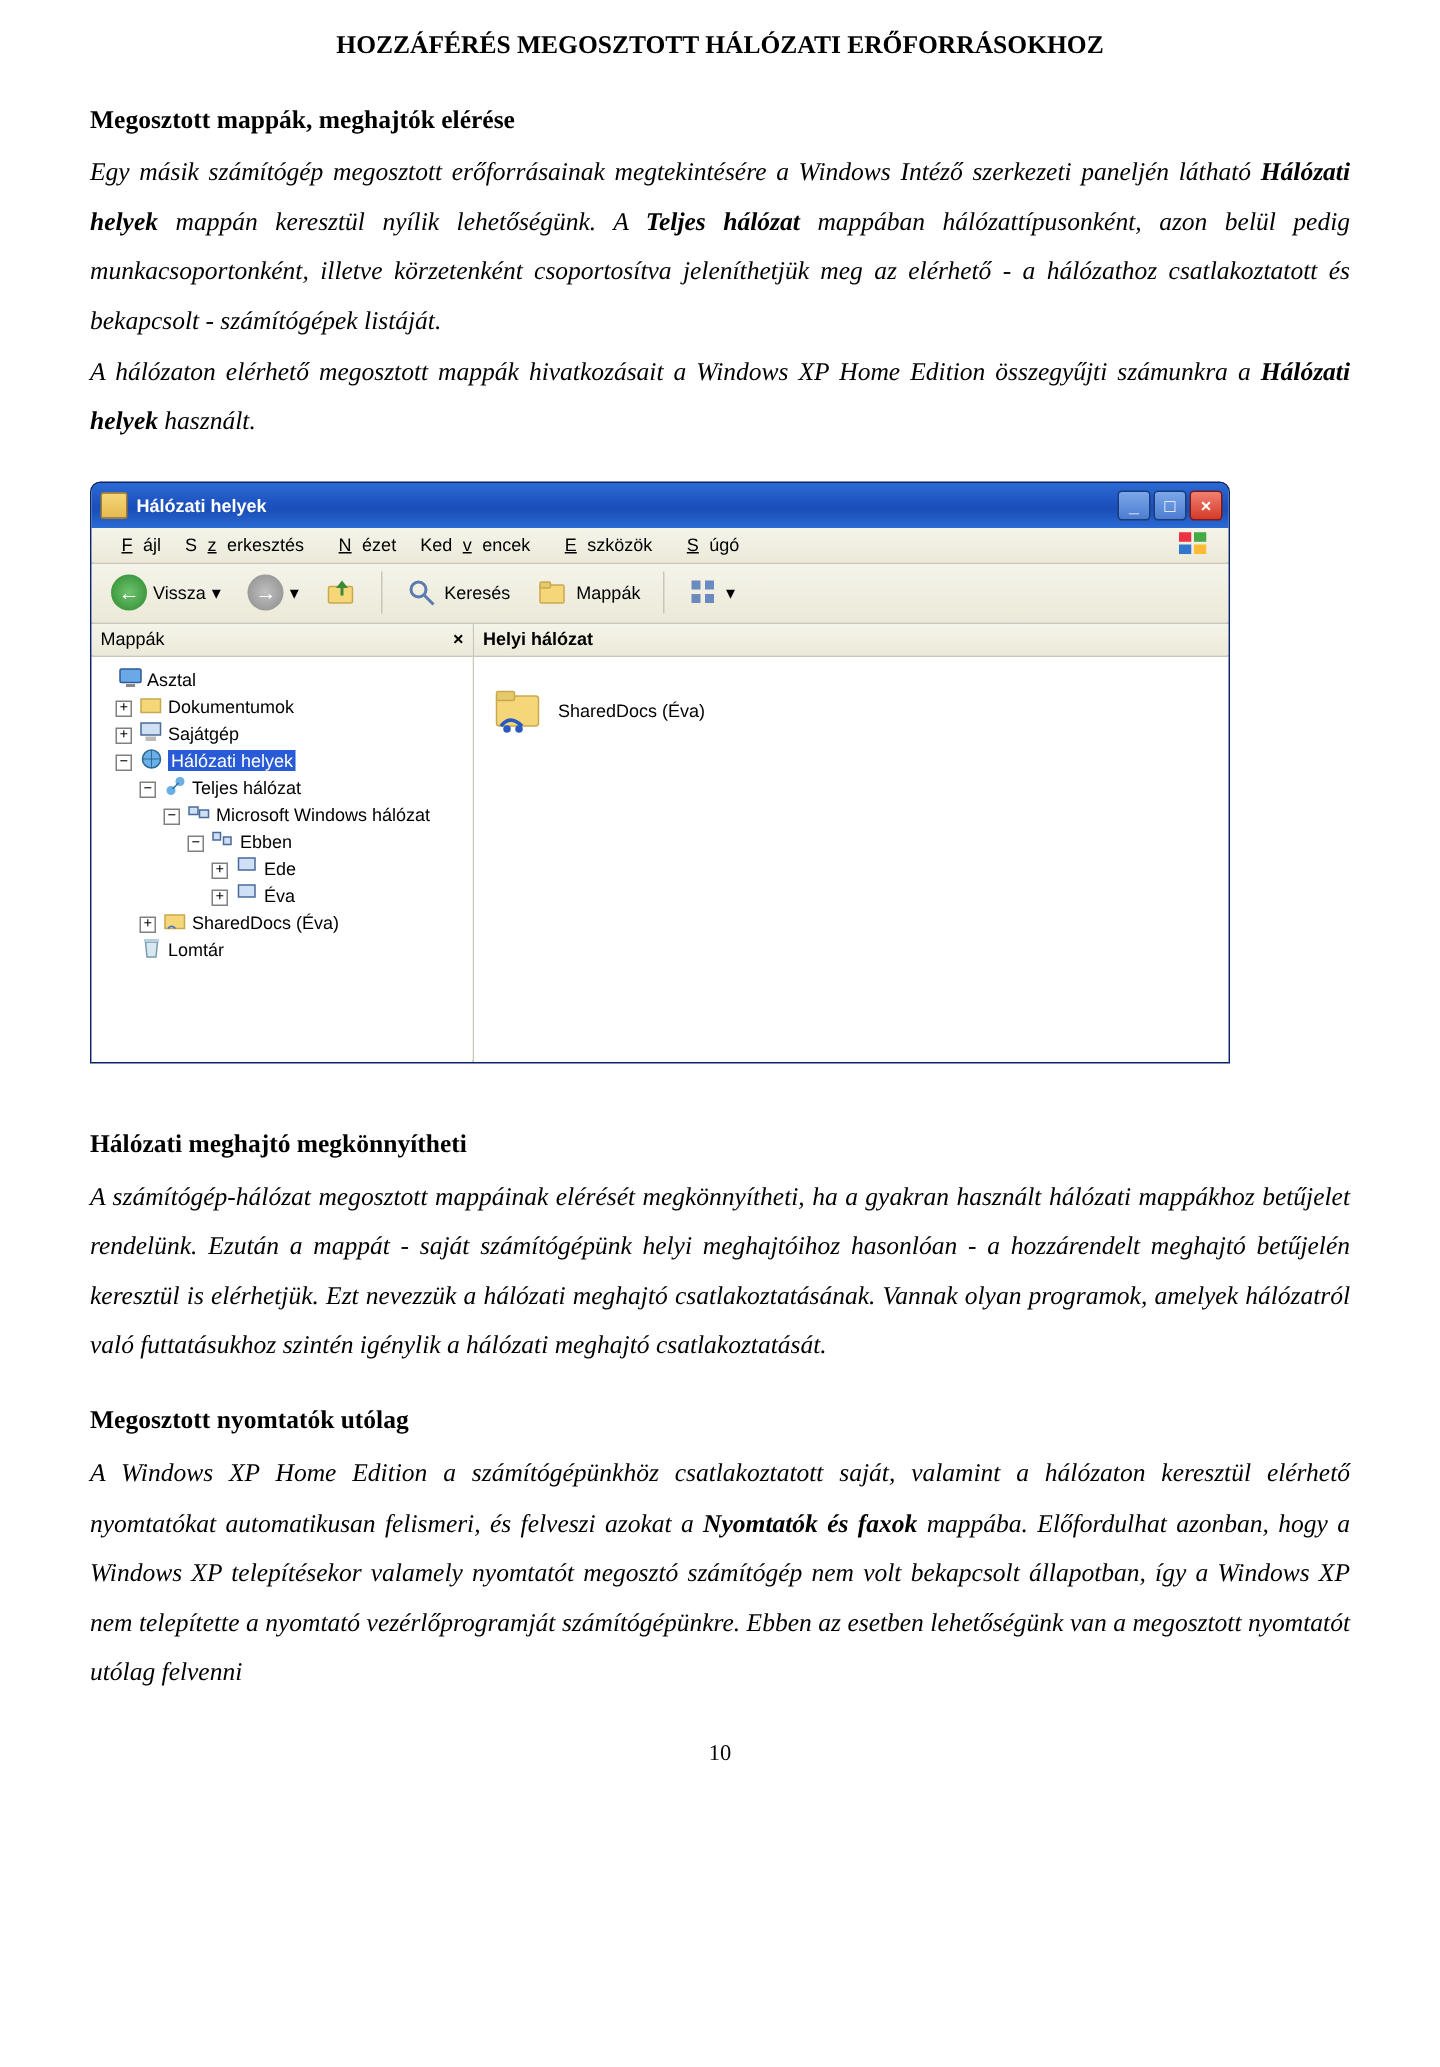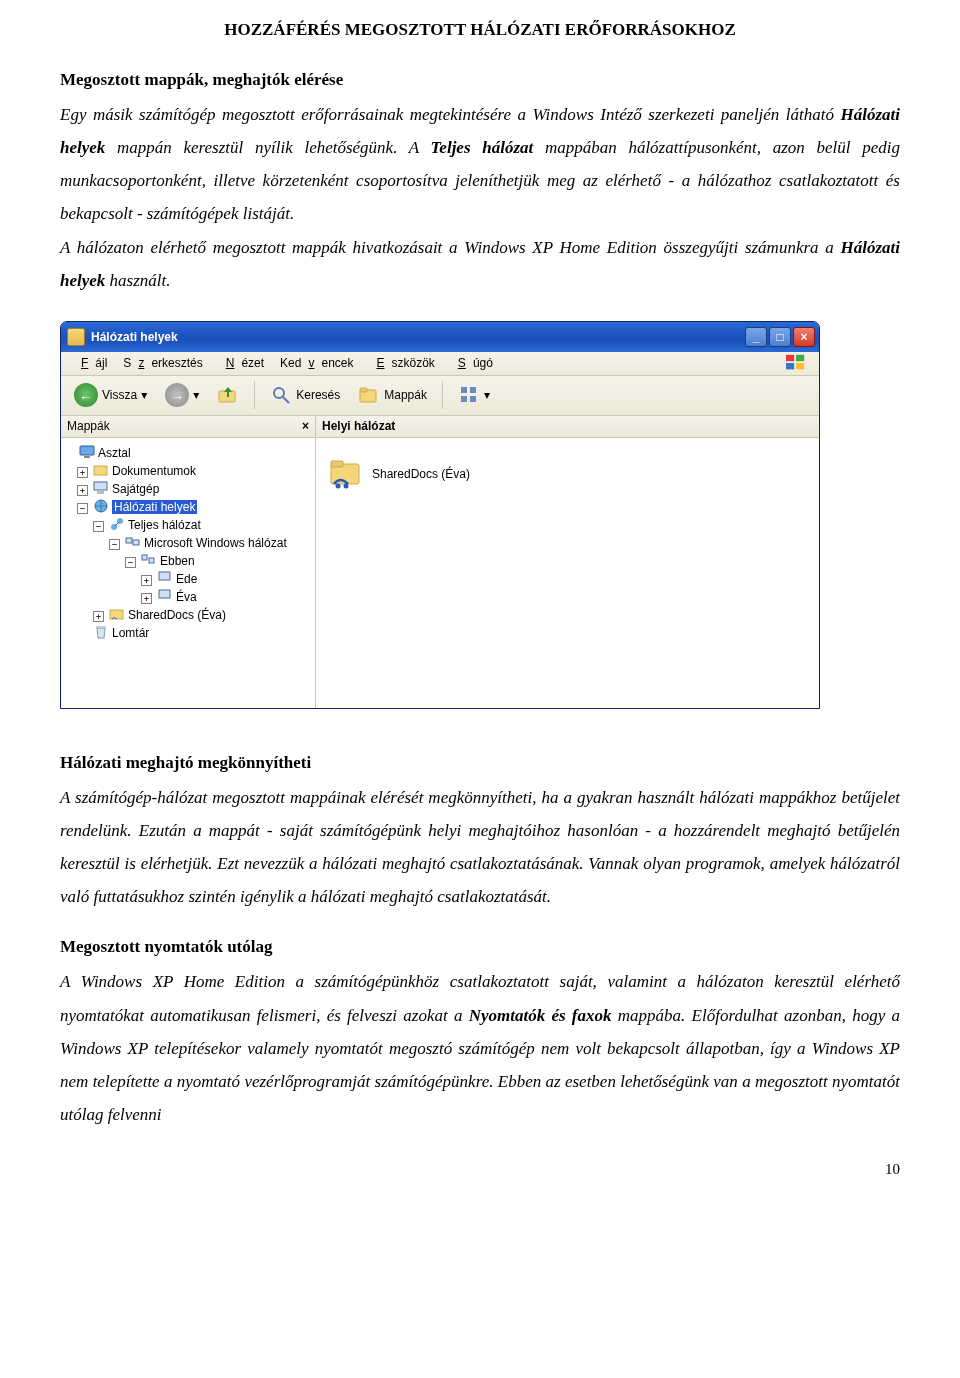--- a/index.html
+++ b/index.html
@@ -72,21 +72,21 @@
   .tree{background:#fff;height:270px;padding:4px 2px;overflow:hidden;}
   .tree ul{list-style:none;}
   .node{display:flex;align-items:flex-end;height:18px;gap:3px;white-space:nowrap;}
   .exp{width:11px;height:11px;border:1px solid #808080;background:#fff;display:flex;align-items:center;justify-content:center;font-size:9px;line-height:1;font-family:monospace;color:#000;margin-right:2px;}
   .noexp{width:11px;height:11px;margin-right:2px;}
   .nicon{width:16px;height:16px;display:inline-flex;align-items:center;justify-content:center;}
   .sel{background:#2a5bd7;color:#fff;padding:0 2px;}
   .content{flex:1;background:#fff;height:270px;padding:18px 12px;}
   .fileitem{display:flex;align-items:center;gap:8px;}
   .fileitem .big{width:36px;height:36px;}
-  .pagenum{text-align:right;margin-top:30px;font-size:15px;}
+  .pagenum{text-align:center;margin-top:30px;font-size:15px;}
   .u { text-decoration: underline; }
 </style>
 </head>
 <body>
 
 <div class="doc-title">HOZZÁFÉRÉS MEGOSZTOTT HÁLÓZATI ERŐFORRÁSOKHOZ</div>
 
 <div class="section-heading">Megosztott mappák, meghajtók elérése</div>
 <p class="para">
   <span>Egy másik számítógép megosztott erőforrásainak megtekintésére a Windows Intéző szerkezeti paneljén látható </span><b>Hálózati helyek</b><span> mappán keresztül nyílik lehetőségünk. A </span><b>Teljes hálózat</b><span> mappában hálózattípusonként, azon belül pedig munkacsoportonként, illetve körzetenként csoportosítva jeleníthetjük meg az elérhető - a hálózathoz csatlakoztatott és bekapcsolt - számítógépek listáját.</span>

